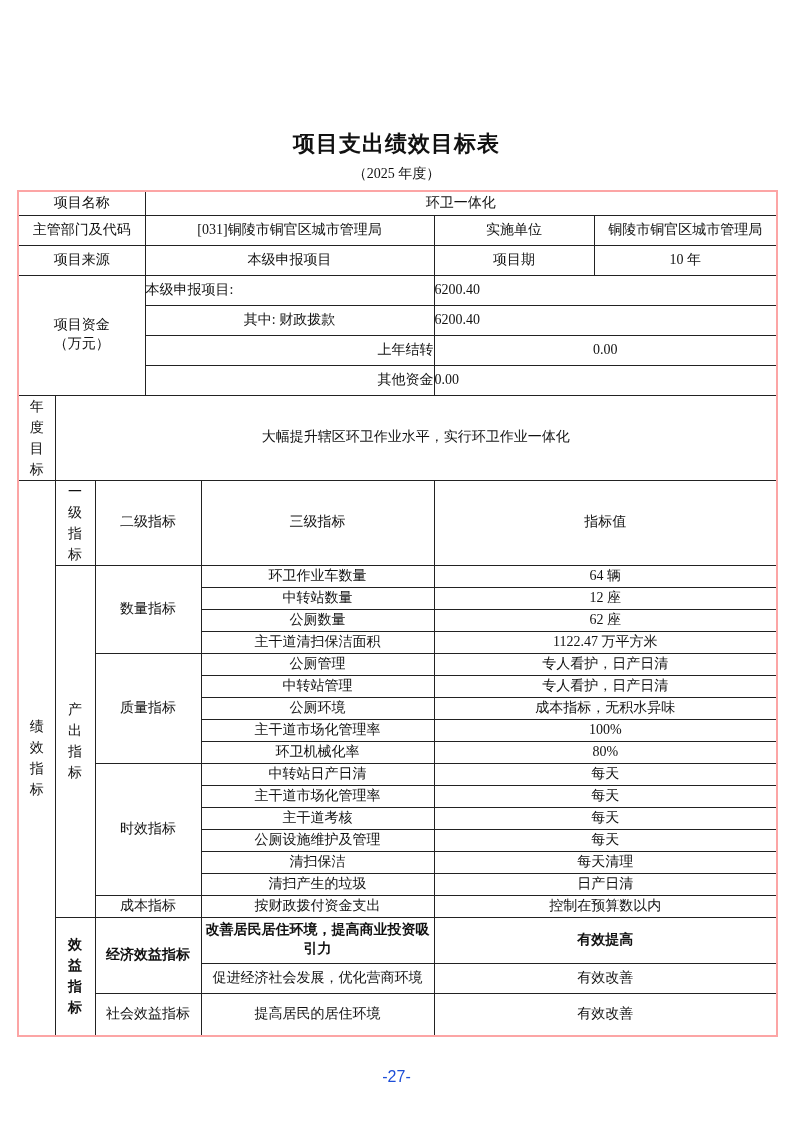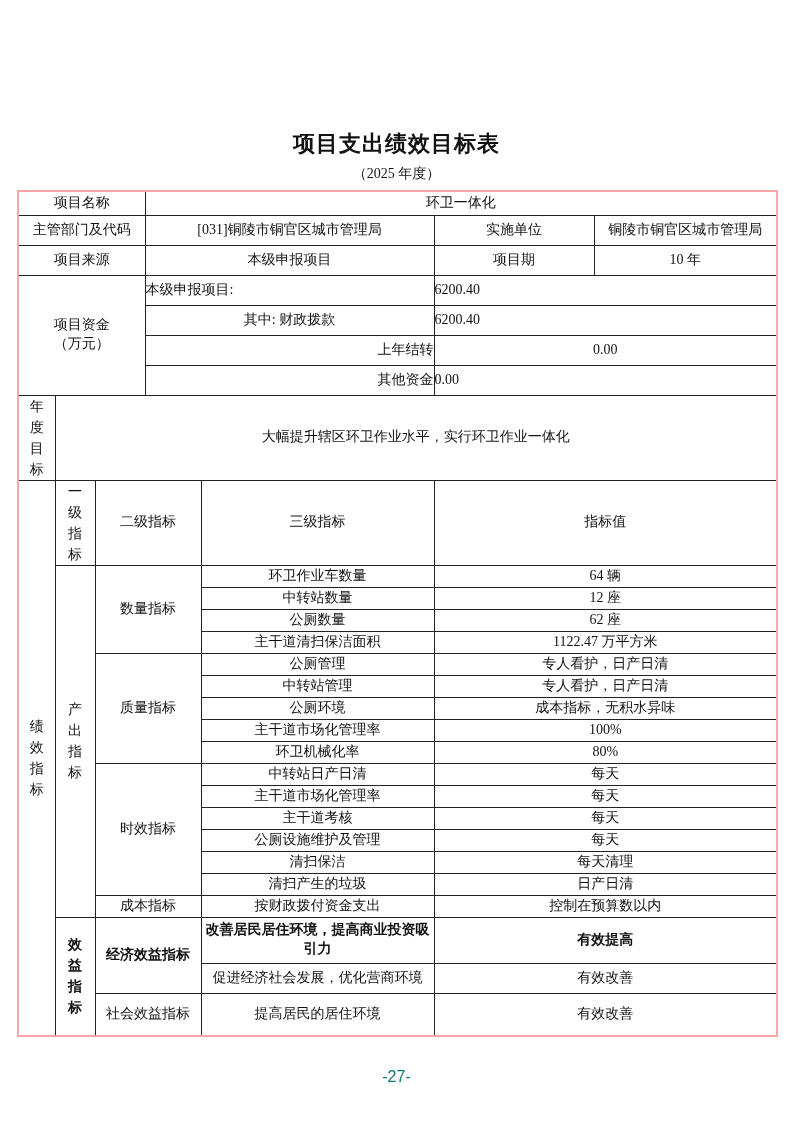--- a/index.html
+++ b/index.html
@@ -35,21 +35,21 @@
     width:16px; margin:0 auto; text-align:center;
     word-break:break-all; line-height:1.5;
   }
   tr.h24 { height:24px; } tr.h30 { height:30px; }
   tr.h84 { height:84px; } tr.h82 { height:82px; }
   tr.h22 { height:22px; } tr.h46 { height:46px;font-weight:bold; }
   tr.h31 { height:43px; }
   .page-number {
     position:absolute; top:1068px; left:0; width:100%; text-align:center;
     font-size:16px; font-family:"Liberation Sans","DejaVu Sans",sans-serif;
-    color:#0f766e;
+    color:#1d4ed8;
   }
 </style>
 </head>
 <body>
 
 <div class="page">
 
   <div class="doc-title">项目支出绩效目标表</div>
   <div class="doc-subtitle">（2025 年度）</div>
 

